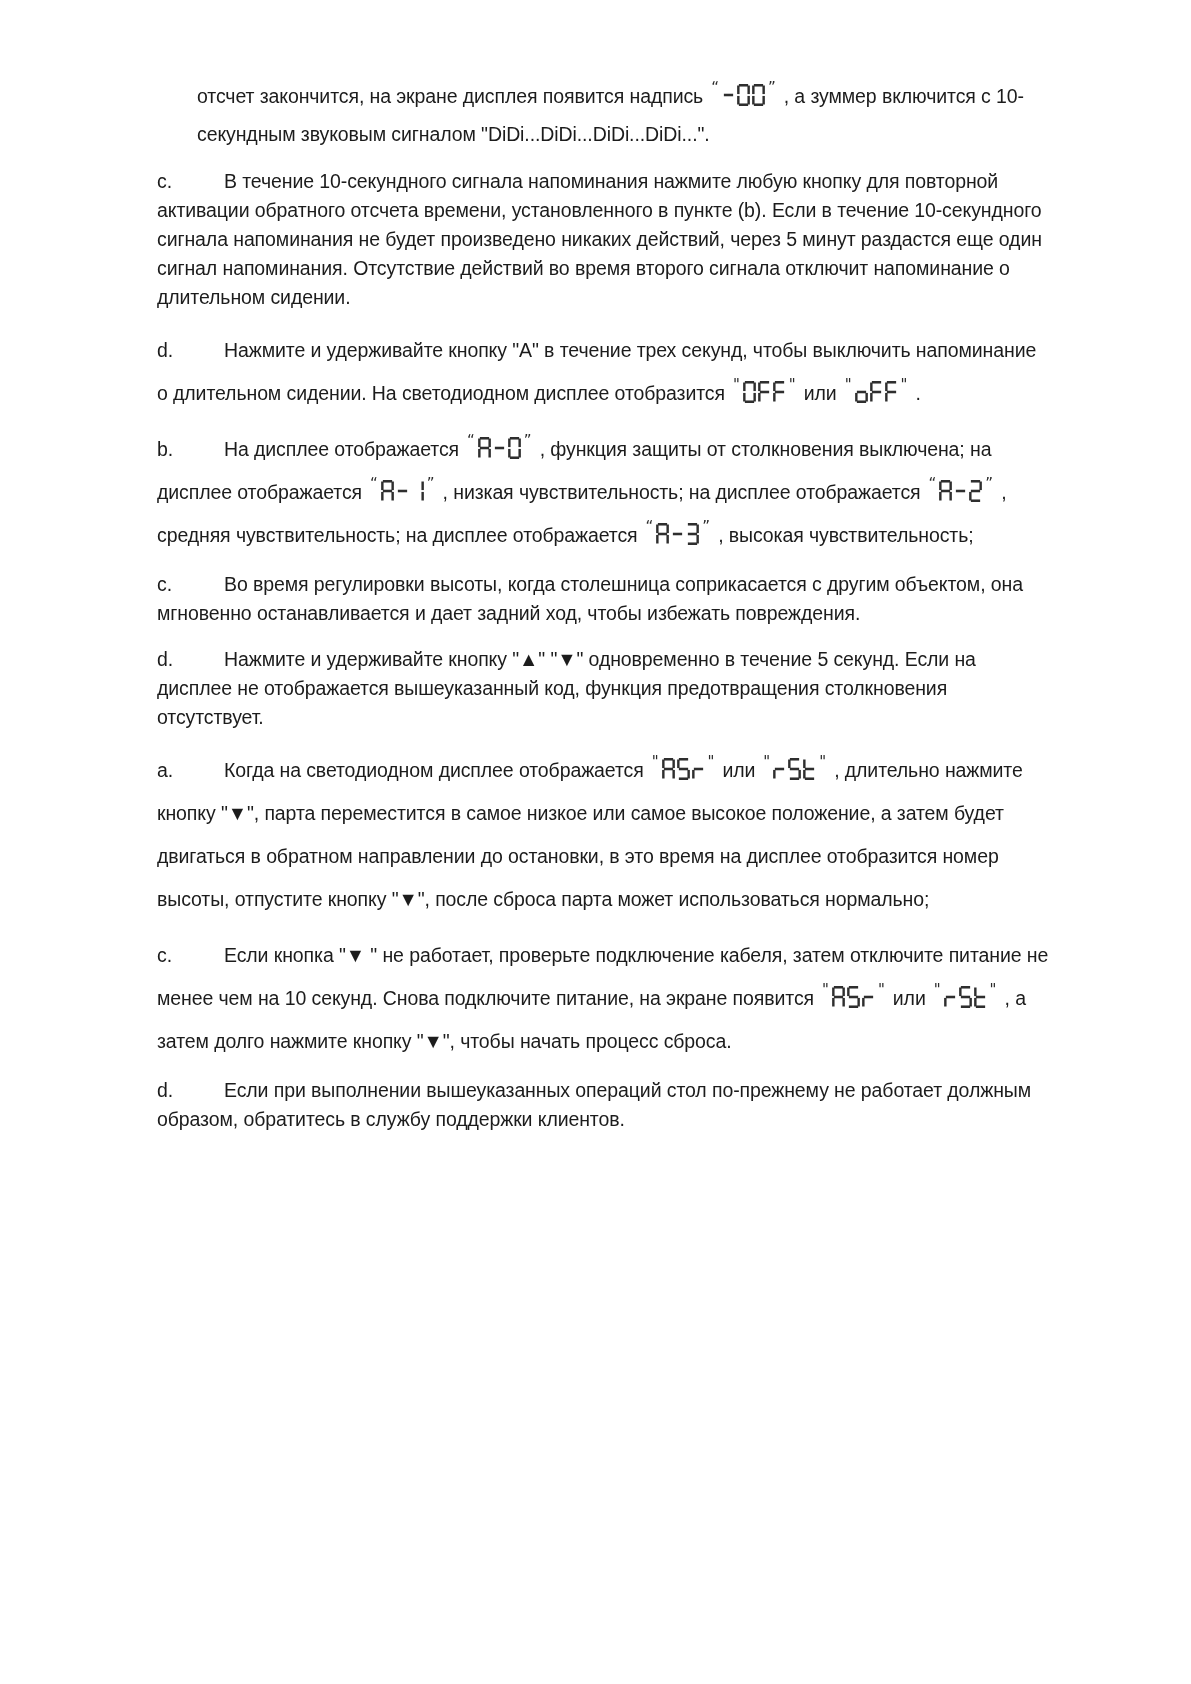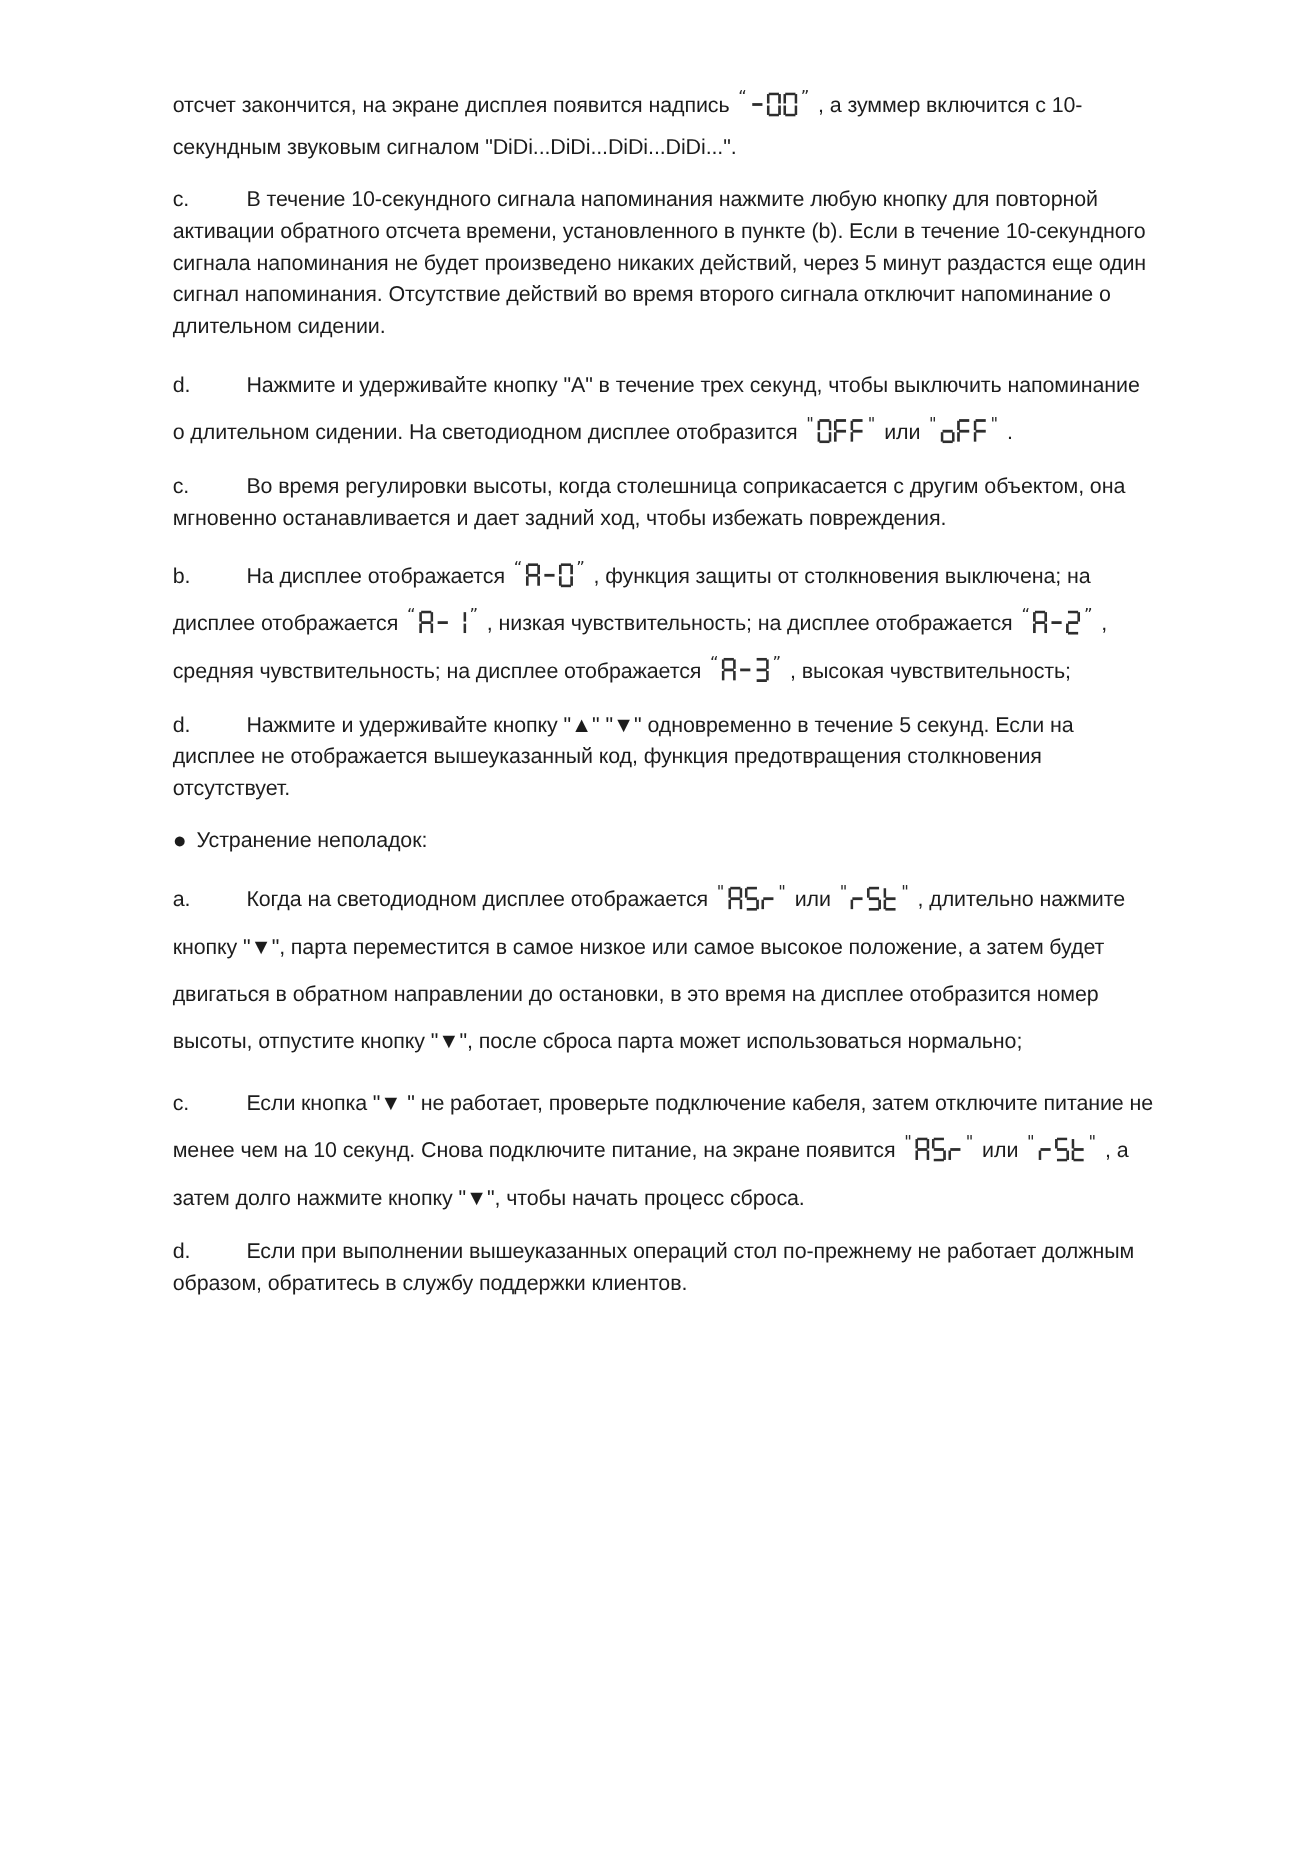--- a/index.html
+++ b/index.html
@@ -9,21 +9,21 @@
     font-family:"Liberation Sans","DejaVu Sans",sans-serif;
     color:#1c1c1c;
   }
   .page{position:relative;width:1191px;height:1684px;overflow:hidden;background:#ffffff;}
   .content{
     position:absolute;left:157px;top:80px;width:892px;
     font-size:19.5px;line-height:29px;letter-spacing:-0.1px;
     text-align:left;
   }
   p.para{margin:0 0 17px 0;}
-  p.intro-para{line-height:32px;}
+  p.intro-para{line-height:32px;margin-left:40px;}
   p.led-para{line-height:43px;margin-bottom:13px;}
   .plabel{display:inline-block;width:67px;}
   p.heading{margin:10px 0 18px 0;}
   .bullet{display:inline-block;margin-right:9px;font-size:21px;position:relative;top:1px;}
   
   .led{
     display:inline-block;white-space:nowrap;position:relative;top:-12px;
     margin:0 6px;line-height:0;
   }
   .led .q{
@@ -88,85 +88,84 @@
             <rect x="1.5" y="8.4" width="8" height="2.2"></rect>
           </svg><svg viewBox="0 0 11 19" width="13" height="22" fill="#2e2e2e">
             <rect x="1.5" y="0" width="8" height="2.2"></rect>
             <rect x="0" y="10.3" width="2.1" height="7.4"></rect>
             <rect x="0" y="1.3" width="2.1" height="7.4"></rect>
             <rect x="1.5" y="8.4" width="8" height="2.2"></rect>
           </svg><span class="q">"</span></span><span>.</span></p>
 
 
 
+    <p class="para led-para"><span class="plabel">b.</span><span>На дисплее отображается</span><span class="led"><span class="q">“</span><svg viewBox="0 0 11 19" width="13" height="22" fill="#2e2e2e">
+            <rect x="1.5" y="0" width="8" height="2.2"></rect>
+            <rect x="8.9" y="1.3" width="2.1" height="7.4"></rect>
+            <rect x="8.9" y="10.3" width="2.1" height="7.4"></rect>
+            <rect x="0" y="10.3" width="2.1" height="7.4"></rect>
+            <rect x="0" y="1.3" width="2.1" height="7.4"></rect>
+            <rect x="1.5" y="8.4" width="8" height="2.2"></rect>
+          </svg><svg viewBox="0 0 11 19" width="13" height="22" fill="#2e2e2e">
+            <rect x="1.5" y="8.4" width="8" height="2.2"></rect>
+          </svg><svg viewBox="0 0 11 19" width="13" height="22" fill="#2e2e2e">
+            <rect x="1.5" y="0" width="8" height="2.2"></rect>
+            <rect x="8.9" y="1.3" width="2.1" height="7.4"></rect>
+            <rect x="8.9" y="10.3" width="2.1" height="7.4"></rect>
+            <rect x="1.5" y="16.8" width="8" height="2.2"></rect>
+            <rect x="0" y="10.3" width="2.1" height="7.4"></rect>
+            <rect x="0" y="1.3" width="2.1" height="7.4"></rect>
+          </svg><span class="q">”</span></span><span>, функция защиты от столкновения выключена; на дисплее отображается</span><span class="led"><span class="q">“</span><svg viewBox="0 0 11 19" width="13" height="22" fill="#2e2e2e">
+            <rect x="1.5" y="0" width="8" height="2.2"></rect>
+            <rect x="8.9" y="1.3" width="2.1" height="7.4"></rect>
+            <rect x="8.9" y="10.3" width="2.1" height="7.4"></rect>
+            <rect x="0" y="10.3" width="2.1" height="7.4"></rect>
+            <rect x="0" y="1.3" width="2.1" height="7.4"></rect>
+            <rect x="1.5" y="8.4" width="8" height="2.2"></rect>
+          </svg><svg viewBox="0 0 11 19" width="13" height="22" fill="#2e2e2e">
+            <rect x="1.5" y="8.4" width="8" height="2.2"></rect>
+          </svg><svg viewBox="0 0 11 19" width="13" height="22" fill="#2e2e2e">
+            <rect x="8.9" y="1.3" width="2.1" height="7.4"></rect>
+            <rect x="8.9" y="10.3" width="2.1" height="7.4"></rect>
+          </svg><span class="q">”</span></span><span>, низкая чувствительность; на дисплее отображается</span><span class="led"><span class="q">“</span><svg viewBox="0 0 11 19" width="13" height="22" fill="#2e2e2e">
+            <rect x="1.5" y="0" width="8" height="2.2"></rect>
+            <rect x="8.9" y="1.3" width="2.1" height="7.4"></rect>
+            <rect x="8.9" y="10.3" width="2.1" height="7.4"></rect>
+            <rect x="0" y="10.3" width="2.1" height="7.4"></rect>
+            <rect x="0" y="1.3" width="2.1" height="7.4"></rect>
+            <rect x="1.5" y="8.4" width="8" height="2.2"></rect>
+          </svg><svg viewBox="0 0 11 19" width="13" height="22" fill="#2e2e2e">
+            <rect x="1.5" y="8.4" width="8" height="2.2"></rect>
+          </svg><svg viewBox="0 0 11 19" width="13" height="22" fill="#2e2e2e">
+            <rect x="1.5" y="0" width="8" height="2.2"></rect>
+            <rect x="8.9" y="1.3" width="2.1" height="7.4"></rect>
+            <rect x="1.5" y="16.8" width="8" height="2.2"></rect>
+            <rect x="0" y="10.3" width="2.1" height="7.4"></rect>
+            <rect x="1.5" y="8.4" width="8" height="2.2"></rect>
+          </svg><span class="q">”</span></span><span>, средняя чувствительность; на дисплее отображается</span><span class="led"><span class="q">“</span><svg viewBox="0 0 11 19" width="13" height="22" fill="#2e2e2e">
+            <rect x="1.5" y="0" width="8" height="2.2"></rect>
+            <rect x="8.9" y="1.3" width="2.1" height="7.4"></rect>
+            <rect x="8.9" y="10.3" width="2.1" height="7.4"></rect>
+            <rect x="0" y="10.3" width="2.1" height="7.4"></rect>
+            <rect x="0" y="1.3" width="2.1" height="7.4"></rect>
+            <rect x="1.5" y="8.4" width="8" height="2.2"></rect>
+          </svg><svg viewBox="0 0 11 19" width="13" height="22" fill="#2e2e2e">
+            <rect x="1.5" y="8.4" width="8" height="2.2"></rect>
+          </svg><svg viewBox="0 0 11 19" width="13" height="22" fill="#2e2e2e">
+            <rect x="1.5" y="0" width="8" height="2.2"></rect>
+            <rect x="8.9" y="1.3" width="2.1" height="7.4"></rect>
+            <rect x="8.9" y="10.3" width="2.1" height="7.4"></rect>
+            <rect x="1.5" y="16.8" width="8" height="2.2"></rect>
+            <rect x="1.5" y="8.4" width="8" height="2.2"></rect>
+          </svg><span class="q">”</span></span><span>, высокая чувствительность;</span></p>
+
     <p class="para"><span class="plabel">c.</span><span>Во время регулировки высоты, когда столешница соприкасается с другим объектом, она мгновенно останавливается и дает задний ход, чтобы избежать повреждения.</span></p>
 
-    <p class="para led-para"><span class="plabel">b.</span><span>На дисплее отображается</span><span class="led"><span class="q">“</span><svg viewBox="0 0 11 19" width="13" height="22" fill="#2e2e2e">
-            <rect x="1.5" y="0" width="8" height="2.2"></rect>
-            <rect x="8.9" y="1.3" width="2.1" height="7.4"></rect>
-            <rect x="8.9" y="10.3" width="2.1" height="7.4"></rect>
-            <rect x="0" y="10.3" width="2.1" height="7.4"></rect>
-            <rect x="0" y="1.3" width="2.1" height="7.4"></rect>
-            <rect x="1.5" y="8.4" width="8" height="2.2"></rect>
-          </svg><svg viewBox="0 0 11 19" width="13" height="22" fill="#2e2e2e">
-            <rect x="1.5" y="8.4" width="8" height="2.2"></rect>
-          </svg><svg viewBox="0 0 11 19" width="13" height="22" fill="#2e2e2e">
-            <rect x="1.5" y="0" width="8" height="2.2"></rect>
-            <rect x="8.9" y="1.3" width="2.1" height="7.4"></rect>
-            <rect x="8.9" y="10.3" width="2.1" height="7.4"></rect>
-            <rect x="1.5" y="16.8" width="8" height="2.2"></rect>
-            <rect x="0" y="10.3" width="2.1" height="7.4"></rect>
-            <rect x="0" y="1.3" width="2.1" height="7.4"></rect>
-          </svg><span class="q">”</span></span><span>, функция защиты от столкновения выключена; на дисплее отображается</span><span class="led"><span class="q">“</span><svg viewBox="0 0 11 19" width="13" height="22" fill="#2e2e2e">
-            <rect x="1.5" y="0" width="8" height="2.2"></rect>
-            <rect x="8.9" y="1.3" width="2.1" height="7.4"></rect>
-            <rect x="8.9" y="10.3" width="2.1" height="7.4"></rect>
-            <rect x="0" y="10.3" width="2.1" height="7.4"></rect>
-            <rect x="0" y="1.3" width="2.1" height="7.4"></rect>
-            <rect x="1.5" y="8.4" width="8" height="2.2"></rect>
-          </svg><svg viewBox="0 0 11 19" width="13" height="22" fill="#2e2e2e">
-            <rect x="1.5" y="8.4" width="8" height="2.2"></rect>
-          </svg><svg viewBox="0 0 11 19" width="13" height="22" fill="#2e2e2e">
-            <rect x="8.9" y="1.3" width="2.1" height="7.4"></rect>
-            <rect x="8.9" y="10.3" width="2.1" height="7.4"></rect>
-          </svg><span class="q">”</span></span><span>, низкая чувствительность; на дисплее отображается</span><span class="led"><span class="q">“</span><svg viewBox="0 0 11 19" width="13" height="22" fill="#2e2e2e">
-            <rect x="1.5" y="0" width="8" height="2.2"></rect>
-            <rect x="8.9" y="1.3" width="2.1" height="7.4"></rect>
-            <rect x="8.9" y="10.3" width="2.1" height="7.4"></rect>
-            <rect x="0" y="10.3" width="2.1" height="7.4"></rect>
-            <rect x="0" y="1.3" width="2.1" height="7.4"></rect>
-            <rect x="1.5" y="8.4" width="8" height="2.2"></rect>
-          </svg><svg viewBox="0 0 11 19" width="13" height="22" fill="#2e2e2e">
-            <rect x="1.5" y="8.4" width="8" height="2.2"></rect>
-          </svg><svg viewBox="0 0 11 19" width="13" height="22" fill="#2e2e2e">
-            <rect x="1.5" y="0" width="8" height="2.2"></rect>
-            <rect x="8.9" y="1.3" width="2.1" height="7.4"></rect>
-            <rect x="1.5" y="16.8" width="8" height="2.2"></rect>
-            <rect x="0" y="10.3" width="2.1" height="7.4"></rect>
-            <rect x="1.5" y="8.4" width="8" height="2.2"></rect>
-          </svg><span class="q">”</span></span><span>, средняя чувствительность; на дисплее отображается</span><span class="led"><span class="q">“</span><svg viewBox="0 0 11 19" width="13" height="22" fill="#2e2e2e">
-            <rect x="1.5" y="0" width="8" height="2.2"></rect>
-            <rect x="8.9" y="1.3" width="2.1" height="7.4"></rect>
-            <rect x="8.9" y="10.3" width="2.1" height="7.4"></rect>
-            <rect x="0" y="10.3" width="2.1" height="7.4"></rect>
-            <rect x="0" y="1.3" width="2.1" height="7.4"></rect>
-            <rect x="1.5" y="8.4" width="8" height="2.2"></rect>
-          </svg><svg viewBox="0 0 11 19" width="13" height="22" fill="#2e2e2e">
-            <rect x="1.5" y="8.4" width="8" height="2.2"></rect>
-          </svg><svg viewBox="0 0 11 19" width="13" height="22" fill="#2e2e2e">
-            <rect x="1.5" y="0" width="8" height="2.2"></rect>
-            <rect x="8.9" y="1.3" width="2.1" height="7.4"></rect>
-            <rect x="8.9" y="10.3" width="2.1" height="7.4"></rect>
-            <rect x="1.5" y="16.8" width="8" height="2.2"></rect>
-            <rect x="1.5" y="8.4" width="8" height="2.2"></rect>
-          </svg><span class="q">”</span></span><span>, высокая чувствительность;</span></p>
-
     <p class="para"><span class="plabel">d.</span><span>Нажмите и удерживайте кнопку "▲" "▼" одновременно в течение 5 секунд. Если на дисплее не отображается вышеуказанный код, функция предотвращения столкновения отсутствует.</span></p>
 
-    <p class="heading"><span class="bullet">●</span><span>Устранение неполадок:</span></p>
 
     <p class="para led-para"><span class="plabel">a.</span><span>Когда на светодиодном дисплее отображается</span><span class="led"><span class="q">"</span><svg viewBox="0 0 11 19" width="13" height="22" fill="#2e2e2e">
             <rect x="1.5" y="0" width="8" height="2.2"></rect>
             <rect x="8.9" y="1.3" width="2.1" height="7.4"></rect>
             <rect x="8.9" y="10.3" width="2.1" height="7.4"></rect>
             <rect x="0" y="10.3" width="2.1" height="7.4"></rect>
             <rect x="0" y="1.3" width="2.1" height="7.4"></rect>
             <rect x="1.5" y="8.4" width="8" height="2.2"></rect>
           </svg><svg viewBox="0 0 11 19" width="13" height="22" fill="#2e2e2e">
             <rect x="1.5" y="0" width="8" height="2.2"></rect>

